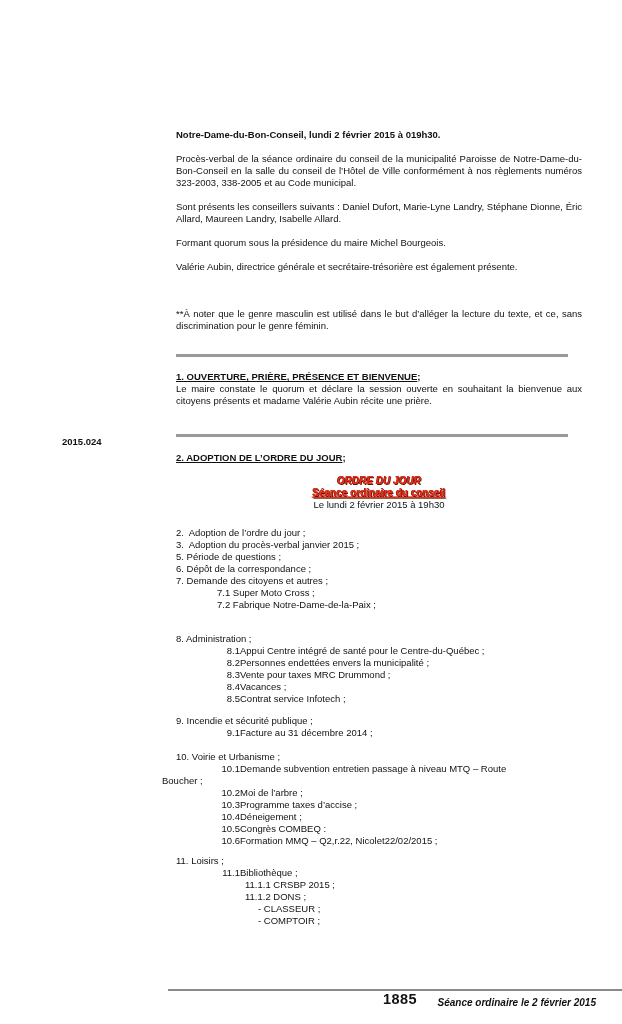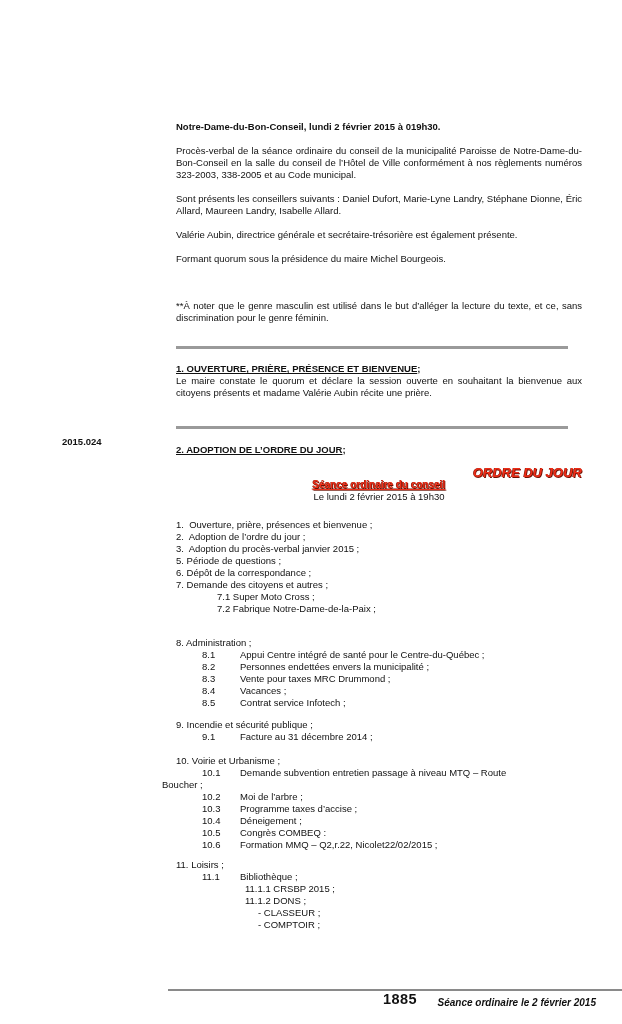--- a/index.html
+++ b/index.html
@@ -6,50 +6,49 @@
   .page{
     position:relative;
     width:622px;height:1024px;
     background:#fff;
     font-family:"Liberation Sans", sans-serif;
     font-size:9.5px;
     line-height:12px;
     color:#111;
     overflow:hidden;
   }
-  .content{position:absolute;left:176px;top:121px;width:406px;}
+  .content{position:absolute;left:176px;top:129px;width:406px;}
   .doc-title{font-weight:bold;}
   .para{margin-top:12px;text-align:justify;}
   .note-italic{margin-top:35px;}
   .rule{height:3px;background:var(--rule,#9a9a9a);width:392px;}
   .rule-1{margin-top:22px;}
   .rule-2{margin-top:27px;}
   .sec-head{font-weight:bold;margin-top:14px;}
   .sec-head-2{margin-top:15px;}
   .sec-head .u{text-decoration:underline;}
   .sec-body{text-align:justify;}
   .center{text-align:center;}
   .red-main{
     margin-top:11px;
     color:var(--accent,#ee2d18);
-    font-weight:bold;font-style:italic;font-size:13px;
+    font-weight:bold;font-style:italic;font-size:10px;
     text-shadow:0.7px 0.7px 0 #6d1204,-0.5px -0.5px 0 #6d1204;
-    text-align:right;
   }
   .red-sub{
     color:var(--accent,#ee2d18);
     font-weight:bold;font-size:10px;
     text-decoration:underline;
     text-shadow:0.7px 0.7px 0 #6d1204,-0.5px -0.5px 0 #6d1204;
   }
   #agenda{margin-top:16px;}
   .ag-item{white-space:pre-wrap;}
   .ag-sub{padding-left:41px;}
   .ag-tab{padding-left:26px;}
-  .ag-tab .ag-num{display:inline-block;width:38px;}
+  .ag-tab .ag-num{display:inline-block;width:38px;text-align:right;}
   .ag-sub2{padding-left:69px;}
   .ag-dash{padding-left:82px;}
   .ag-cont{margin-left:-14px;}
   .ag-gap{width:100%;}
   .margin-note{position:absolute;left:62px;top:436px;font-weight:bold;}
   .footer-rule{position:absolute;left:168px;top:989px;width:454px;height:2px;background:#8a8a8a;}
   .page-number{position:absolute;left:350px;top:991px;width:100px;text-align:center;font-size:14.5px;font-weight:bold;letter-spacing:0.4px;line-height:16px;}
   .footer-note{position:absolute;right:26px;top:997px;font-size:10px;font-weight:bold;font-style:italic;}
 </style>
 </head>
@@ -58,39 +57,38 @@
 <div class="page">
 
   <div class="margin-note">2015.024</div>
 
   <div class="content">
 
     <div class="doc-title">Notre-Dame-du-Bon-Conseil, lundi 2 février 2015 à 019h30.</div>
 
     <div class="para">Procès-verbal de la séance ordinaire du conseil de la municipalité Paroisse de Notre-Dame-du-Bon-Conseil en la salle du conseil de l’Hôtel de Ville conformément à nos règlements numéros 323-2003, 338-2005 et au Code municipal.</div>
     <div class="para">Sont présents les conseillers suivants : Daniel Dufort, Marie-Lyne Landry, Stéphane Dionne, Éric Allard, Maureen Landry, Isabelle Allard.</div>
+    <div class="para">Formant quorum sous la présidence du maire Michel Bourgeois.</div>
     <div class="para">Valérie Aubin, directrice générale et secrétaire-trésorière est également présente.</div>
-    <div class="para">Formant quorum sous la présidence du maire Michel Bourgeois.</div>
     <div class="para note-italic">**À noter que le genre masculin est utilisé dans le but d’alléger la lecture du texte, et ce, sans discrimination pour le genre féminin.</div>
 
     <div class="rule rule-1"></div>
 
     <div class="sec-head"><span class="u">1. OUVERTURE, PRIÈRE, PRÉSENCE ET BIENVENUE</span><span>;</span></div>
     <div class="sec-body">Le maire constate le quorum et déclare la session ouverte en souhaitant la bienvenue aux citoyens présents et madame Valérie Aubin récite une prière.</div>
 
     <div class="rule rule-2"></div>
 
     <div class="sec-head sec-head-2"><span class="u">2. ADOPTION DE L’ORDRE DU JOUR</span><span>;</span></div>
 
     <div class="center red-main">ORDRE DU JOUR</div>
     <div class="center"><span class="red-sub">Séance ordinaire du conseil</span></div>
     <div class="center">Le lundi 2 février 2015 à 19h30</div>
 
     <div id="agenda">
-        <div class="ag-item ag-root"><span class="ag-text">1.  Ouverture, prière, présences et bienvenue ;</span></div>
         <div class="ag-item ag-root"><span class="ag-text">2.  Adoption de l’ordre du jour ;</span></div>
         <div class="ag-item ag-root"><span class="ag-text">3.  Adoption du procès-verbal janvier 2015 ;</span></div>
         <div class="ag-item ag-root"><span class="ag-text">5. Période de questions ;</span></div>
         <div class="ag-item ag-root"><span class="ag-text">6. Dépôt de la correspondance ;</span></div>
         <div class="ag-item ag-root"><span class="ag-text">7. Demande des citoyens et autres ;</span></div>
         <div class="ag-item ag-sub"><span class="ag-text">7.1 Super Moto Cross ;</span></div>
         <div class="ag-item ag-sub"><span class="ag-text">7.2 Fabrique Notre-Dame-de-la-Paix ;</span></div>
         <div class="ag-gap" style="height: 22px;"></div>
         <div class="ag-item ag-root"><span class="ag-text">8. Administration ;</span></div>
         <div class="ag-item ag-tab"><span class="ag-num">8.1</span><span class="ag-text">Appui Centre intégré de santé pour le Centre-du-Québec ;</span></div>

